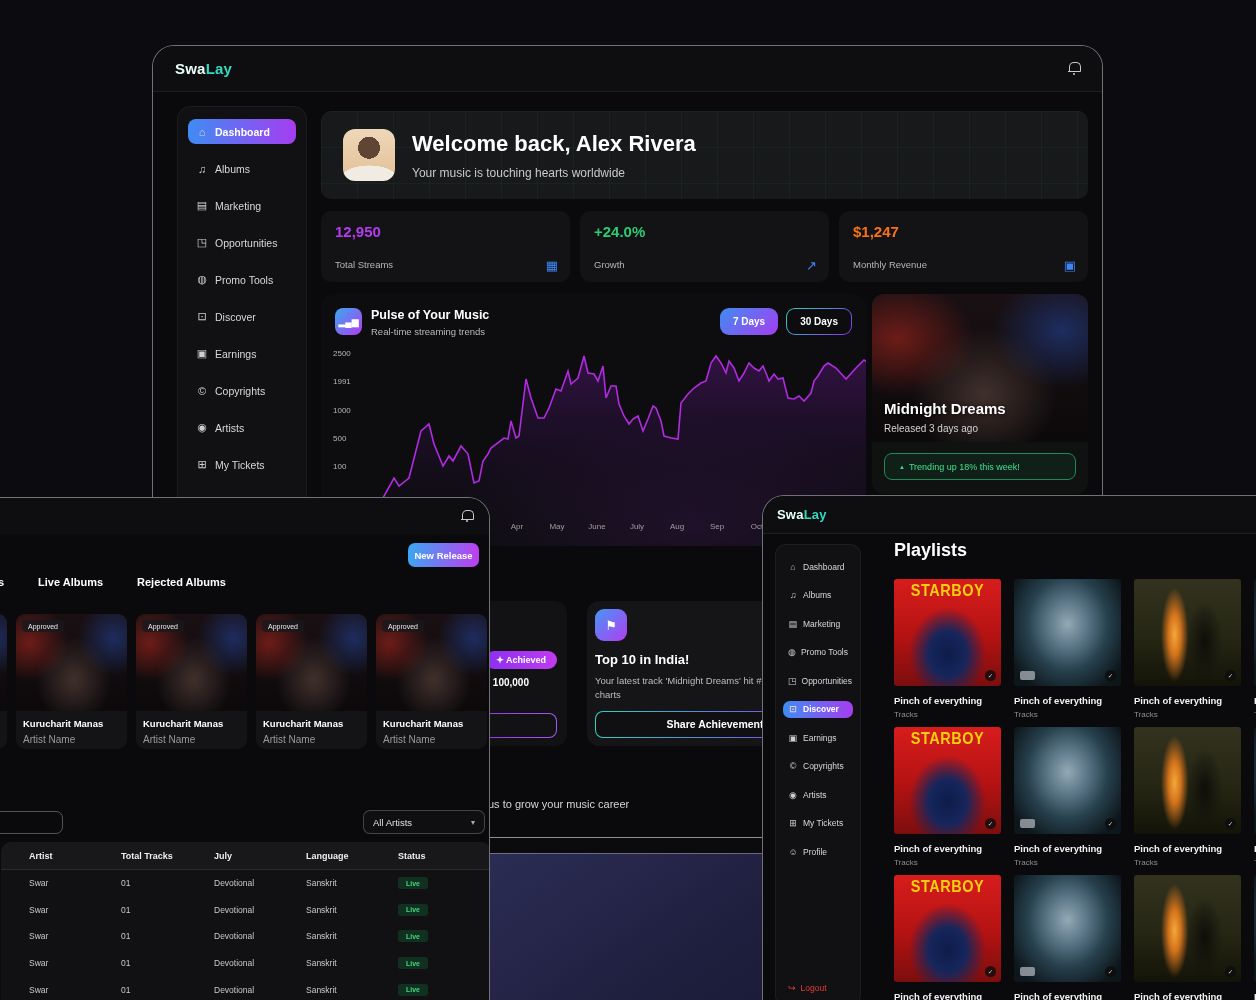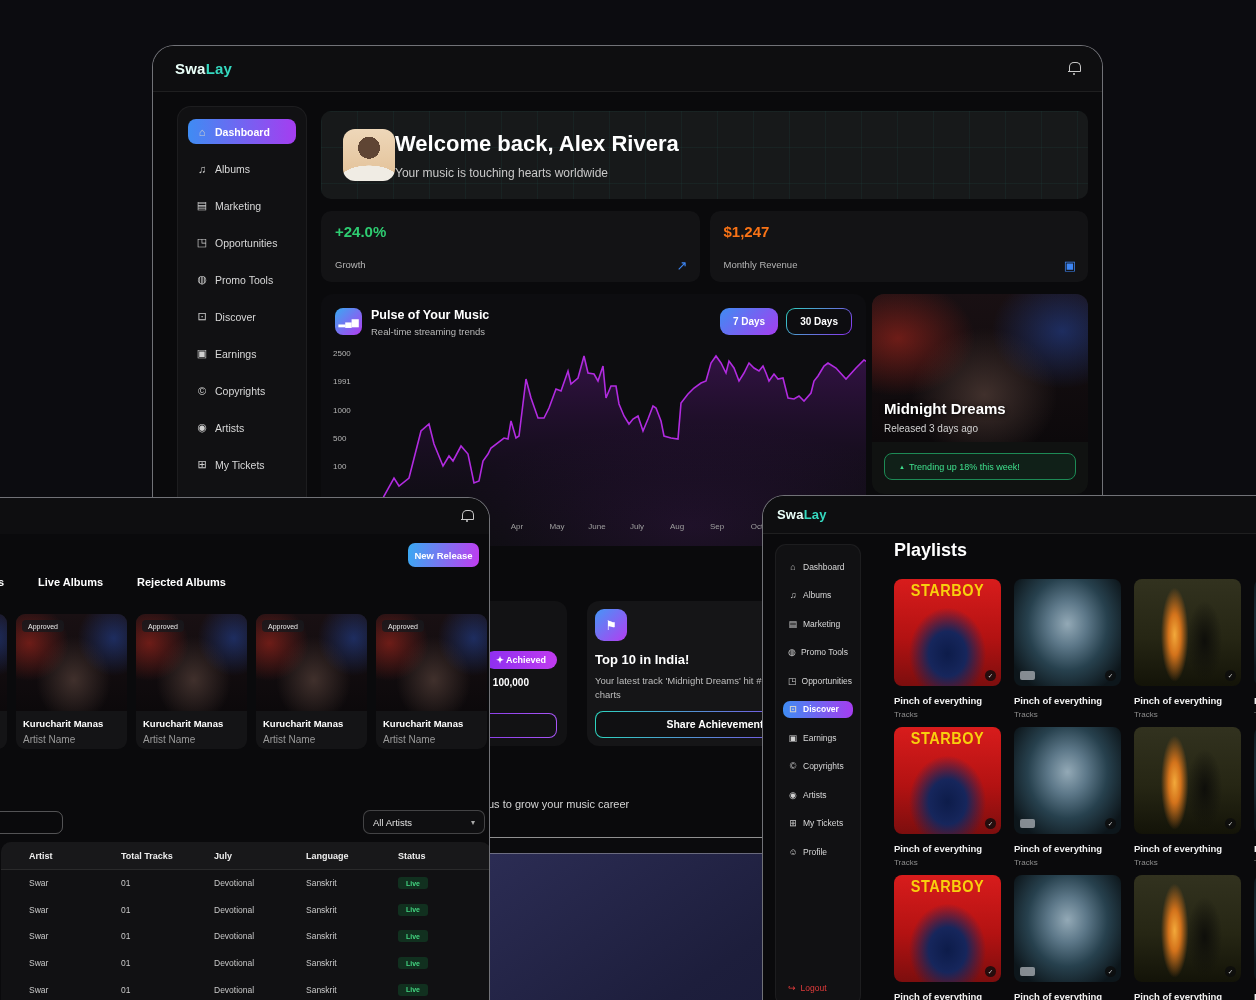--- a/index.html
+++ b/index.html
@@ -26,21 +26,21 @@
 .nav-item{display:flex;align-items:center;gap:7px;height:25px;margin-bottom:12px;color:#d8d8d8;font-size:10.5px;padding:0 8px;border-radius:8px;white-space:nowrap}
 .nav-item .ic{font-size:11px;width:12px;text-align:center;color:#cfcfcf}
 .nav-item.active{background:linear-gradient(90deg,#3f8cf3,#a53df0);color:#fff;font-weight:bold}
 #sideC{left:12px;top:48px;width:86px;height:462px;padding:13px 7px;border-radius:11px}
 #sideC .nav-item{height:17px;margin-bottom:11.5px;font-size:8.5px;gap:5px;padding:0 5px;border-radius:7px}
 #sideC .nav-item .ic{font-size:9px;width:10px}
 #sideC .nav-item.active{background:linear-gradient(90deg,#3f8cf3,#a53df0)}
 .logout{position:absolute;left:12px;bottom:12px;display:flex;align-items:center;gap:5px;font-size:8.5px;color:#e23b3b}
 .logout .ic{font-size:9px}
 
-.welcome{position:absolute;left:168px;top:65px;width:767px;height:88px;background:#17191a;border-radius:10px;display:flex;align-items:center;padding:0 22px;background-image:linear-gradient(rgba(45,212,191,.05) 1px,transparent 1px),linear-gradient(90deg,rgba(45,212,191,.05) 1px,transparent 1px);background-size:36px 36px}
+.welcome{position:absolute;left:168px;top:65px;width:767px;height:88px;background:#17191a;border-radius:10px;display:flex;align-items:center;gap:17px;padding:0 22px;background-image:linear-gradient(rgba(45,212,191,.05) 1px,transparent 1px),linear-gradient(90deg,rgba(45,212,191,.05) 1px,transparent 1px);background-size:36px 36px}
 .avatar{width:52px;height:52px;border-radius:12px;flex:0 0 auto;background:radial-gradient(ellipse 60% 32% at 50% 102%,#f0ece4 0 99%,transparent 100%),radial-gradient(circle 11px at 50% 36%,#5f4534 0 99%,transparent 100%),linear-gradient(180deg,#eed7b9,#e2c096)}
 .w-title{font-size:22px;font-weight:bold;color:#fff}
 .w-sub{font-size:12px;color:#c9c9c9;margin-top:9px}
 
 .stats{position:absolute;left:168px;top:165px;width:767px;display:flex;gap:10px}
 .stat{flex:1;height:71px;background:#131315;border-radius:10px;padding:12px 14px;position:relative}
 .stat .v{font-size:15px;font-weight:bold}
 .stat .l{position:absolute;left:14px;bottom:12px;font-size:9.5px;color:#b5b5b5}
 .stat .sic{position:absolute;right:12px;bottom:9px;color:#3d86f5;font-size:13px}
 
@@ -93,21 +93,21 @@
 .filter{position:absolute;left:672px;top:312px;width:122px;height:24px;border:1px solid rgba(255,255,255,.22);border-radius:7px;background:#0f0f11;display:flex;align-items:center;justify-content:space-between;padding:8px 9px;font-size:9.5px;color:#e0e0e0}
 .filter .chev{font-size:8px;color:#aaa}
 .tbl{position:absolute;left:310px;top:344px;width:490px;background:#111113;border-radius:10px 10px 0 0;overflow:hidden}
 .tbl-row{display:grid;grid-template-columns:92px 93px 92px 92px 111px;padding-left:28px;height:26.6px;align-items:center;font-size:8.5px;color:#c9c9c9}
 .tbl-head{height:28px;background:#18181a;border-bottom:1px solid rgba(255,255,255,.08);font-size:9px;font-weight:bold;color:#ededed}
 .live{display:inline-block;width:max-content;background:#11301f;color:#43d581;font-size:7px;font-weight:bold;padding:2.5px 8px;border-radius:3px}
 
 .pl-title{position:absolute;left:131px;top:44px;font-size:18px;font-weight:bold;color:#fff}
 .pl-grid{position:absolute;left:131px;top:83px;width:500px;display:flex;flex-wrap:wrap;gap:11px 13px}
 .pl-card{width:107px;height:137px}
-.pl-cover{width:107px;height:107px;border-radius:8px;position:relative;overflow:hidden}
+.pl-cover{width:107px;height:107px;border-radius:3px;position:relative;overflow:hidden}
 .pl-cover.starboy{background:radial-gradient(50% 60% at 50% 70%,#0d1c4a 0%,#16265c 35%,rgba(20,30,80,0) 72%),linear-gradient(180deg,#d81c1c 0%,#b31212 55%,#7c0e0e 100%)}
 .pl-cover.dawn{background:radial-gradient(60% 70% at 50% 42%,#93a9b6 0%,#5d7889 30%,#27414e 62%,#0d161b 100%)}
 .pl-cover.fire{background:radial-gradient(16% 55% at 38% 52%,#f2a93b 0%,#d4731b 35%,rgba(120,60,10,0) 80%),radial-gradient(22% 50% at 66% 58%,#0e0e0a 0%,rgba(10,10,6,0) 75%),linear-gradient(180deg,#32321f 0%,#262614 55%,#131308 100%)}
 .starboy-text{position:absolute;top:3px;left:0;right:0;text-align:center;font-weight:bold;font-size:14.5px;letter-spacing:.5px;color:#f8cf0e;transform:scaleY(1.12)}
 .chk{position:absolute;right:5px;bottom:5px;width:11px;height:11px;border-radius:50%;background:rgba(12,12,12,.8);color:#d5d5d5;font-size:6.5px;display:flex;align-items:center;justify-content:center}
 .adv{position:absolute;left:6px;bottom:6px;width:15px;height:9px;background:#9aa0a6;border-radius:2px;opacity:.85;display:none}
 .pl-cover.dawn .adv{display:block}
 .pl-t{font-size:9.5px;font-weight:bold;color:#f2f2f2;margin-top:9px;white-space:nowrap}
 .pl-s{font-size:8px;color:#8d8d8d;margin-top:4px}
 </style>
@@ -178,20 +178,25 @@
   <div class="welcome">
     <div class="avatar"></div>
     <div>
       <div class="w-title">Welcome back, Alex Rivera</div>
       <div class="w-sub">Your music is touching hearts worldwide</div>
     </div>
   </div>
 
   <div class="stats">
 
+      <div class="stat">
+        <div class="v" style="color: rgb(180, 59, 240);">12,950</div>
+        <div class="l">Total Streams</div>
+        <div class="sic">▦</div>
+      </div>
 
 
       <div class="stat">
         <div class="v" style="color: rgb(46, 204, 113);">+24.0%</div>
         <div class="l">Growth</div>
         <div class="sic">↗</div>
       </div>
 
       <div class="stat">
         <div class="v" style="color: rgb(249, 115, 22);">$1,247</div>

